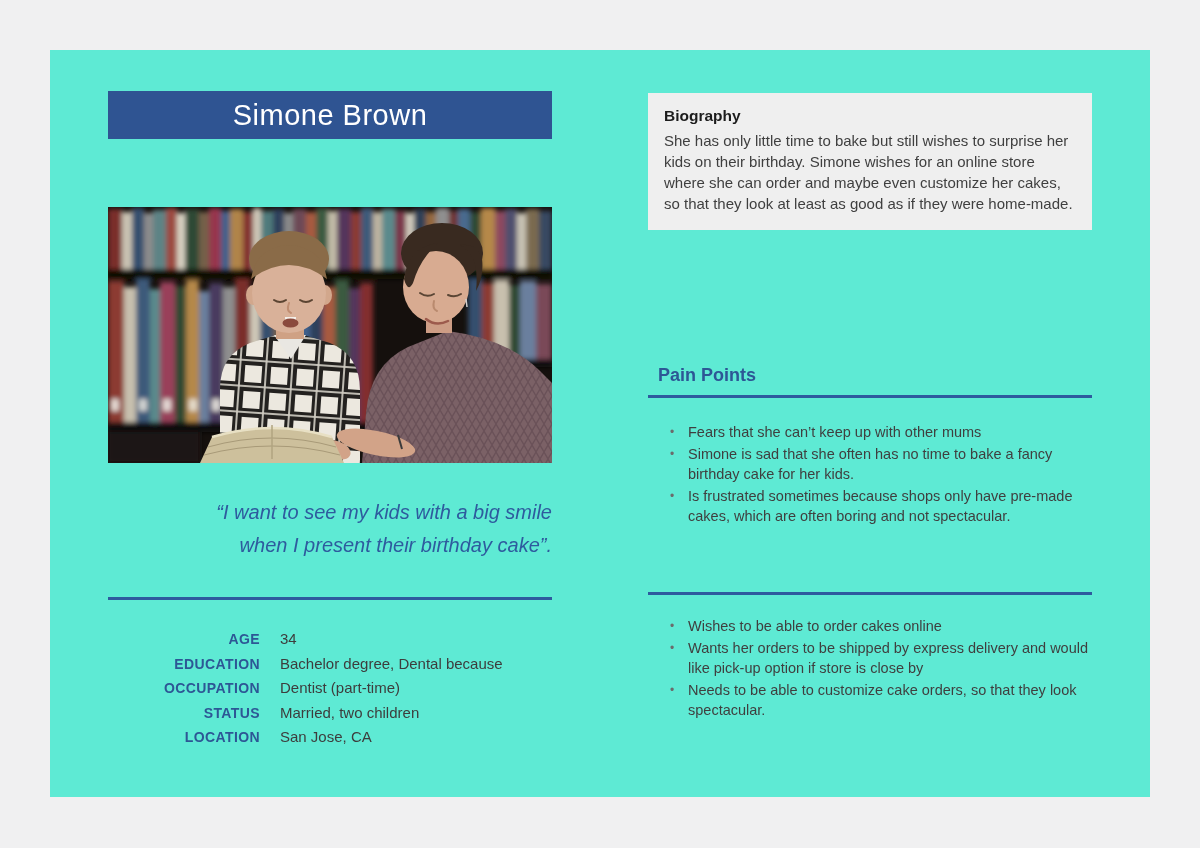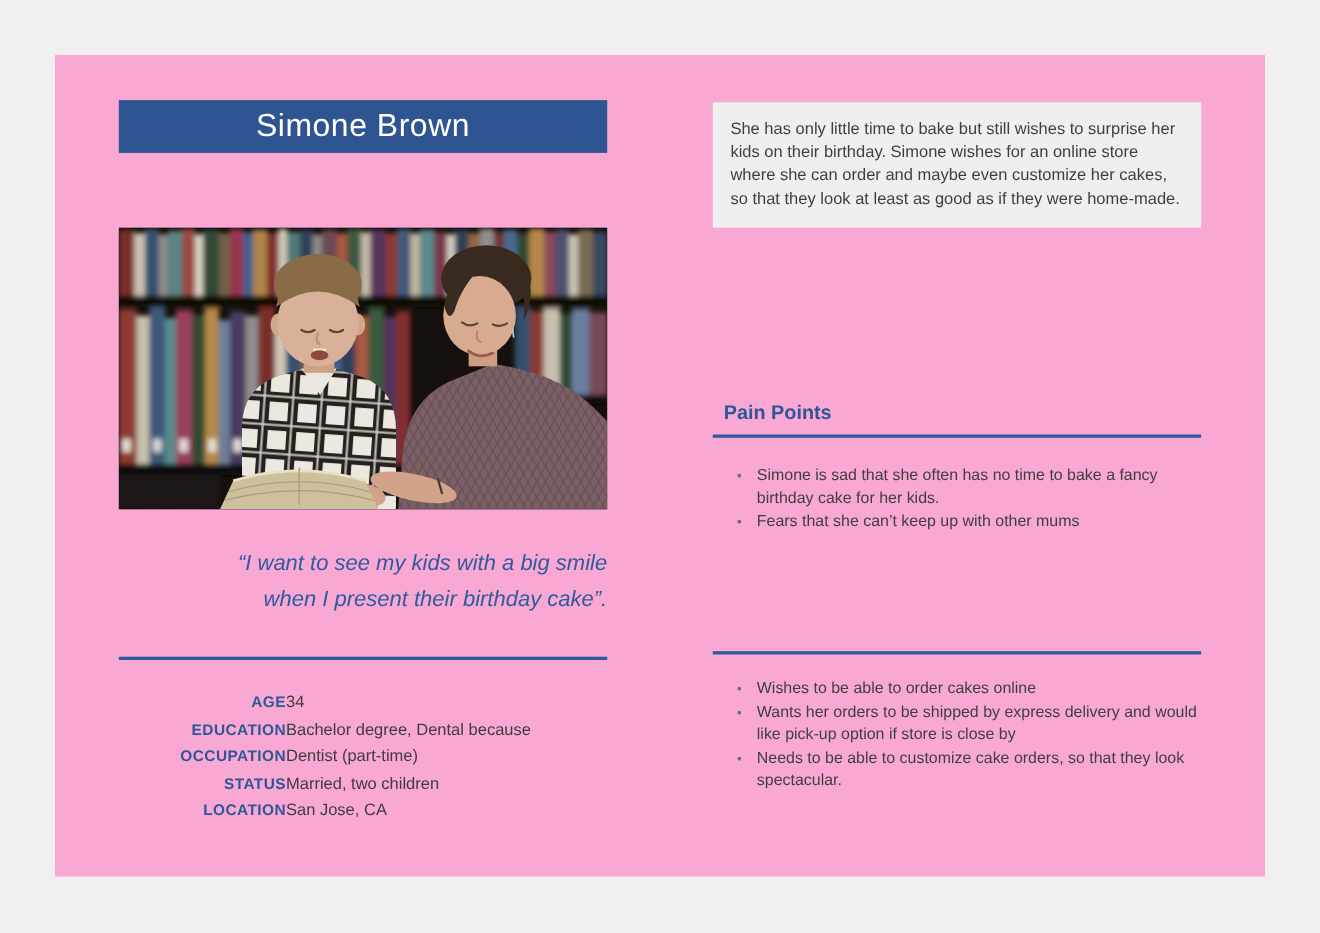--- a/index.html
+++ b/index.html
@@ -5,21 +5,21 @@
   * { box-sizing: border-box; margin: 0; padding: 0; }
   html, body {
     width: 1200px; height: 848px;
     background: #f0f0f1;
     font-family: "Liberation Sans", sans-serif;
     overflow: hidden;
   }
   .card {
     position: absolute; left: 50px; top: 50px;
     width: 1100px; height: 747px;
-    background: #f9a8d4;
+    background: #5eead4;
   }
   
   .name-bar {
     position: absolute; left: 58px; top: 41px;
     width: 444px; height: 48px;
     background: #2f5492;
     color: #ffffff;
     font-size: 29px; line-height: 48px;
     text-align: center; letter-spacing: 0.5px;
   }
@@ -47,21 +47,21 @@
   .attrs {
     position: absolute; left: 58px; top: 580px;
     width: 444px;
   }
   .attr-row { display: flex; align-items: baseline; height: 24.5px; }
   .attr-label {
     width: 152px; text-align: right;
     color: #2d5795; font-weight: bold; font-size: 14px; letter-spacing: 0.4px;
   }
   .attr-value {
-    color: #3d3d3d; font-size: 15px;
+    margin-left: 20px; color: #3d3d3d; font-size: 15px;
   }
   
   .bio-box {
     position: absolute; left: 598px; top: 43px;
     width: 444px; background: #efefef;
     padding: 14px 16px 16px 16px;
   }
   .bio-title { font-size: 15.5px; font-weight: bold; color: #1c1c1c; margin-bottom: 5px; }
   .bio-box p { font-size: 15px; line-height: 21px; color: #3f3f3f; }
   .bio-box p + p { margin-top: 24px; }
@@ -289,28 +289,30 @@
       <span class="attr-label">STATUS</span>
       <span class="attr-value">Married, two children</span>
     </div>
     <div class="attr-row">
       <span class="attr-label">LOCATION</span>
       <span class="attr-value">San Jose, CA</span>
     </div>
   </div>
 
   <div class="bio-box">
+    <div class="bio-title">Biography</div>
     <p>She has only little time to bake but still wishes to surprise her kids on their birthday. Simone wishes for an online store where she can order and maybe even customize her cakes, so that they look at least as good as if they were home-made.</p>
   </div>
 
   <div class="section-title pp-title">Pain Points</div>
   <div class="section-rule pp-rule"></div>
   <ul class="bullet-list pp-list">
+    <li>Fears that she can’t keep up with other mums</li>
     <li>Simone is sad that she often has no time to bake a fancy birthday cake for her kids.</li>
-    <li>Fears that she can’t keep up with other mums</li>
+    <li>Is frustrated sometimes because shops only have pre-made cakes, which are often boring and not spectacular.</li>
   </ul>
 
   <div class="section-rule og-rule"></div>
   <ul class="bullet-list og-list">
     <li>Wishes to be able to order cakes online</li>
     <li>Wants her orders to be shipped by express delivery and would like pick-up option if store is close by</li>
     <li>Needs to be able to customize cake orders, so that they look spectacular.</li>
   </ul>
 
 </div>

